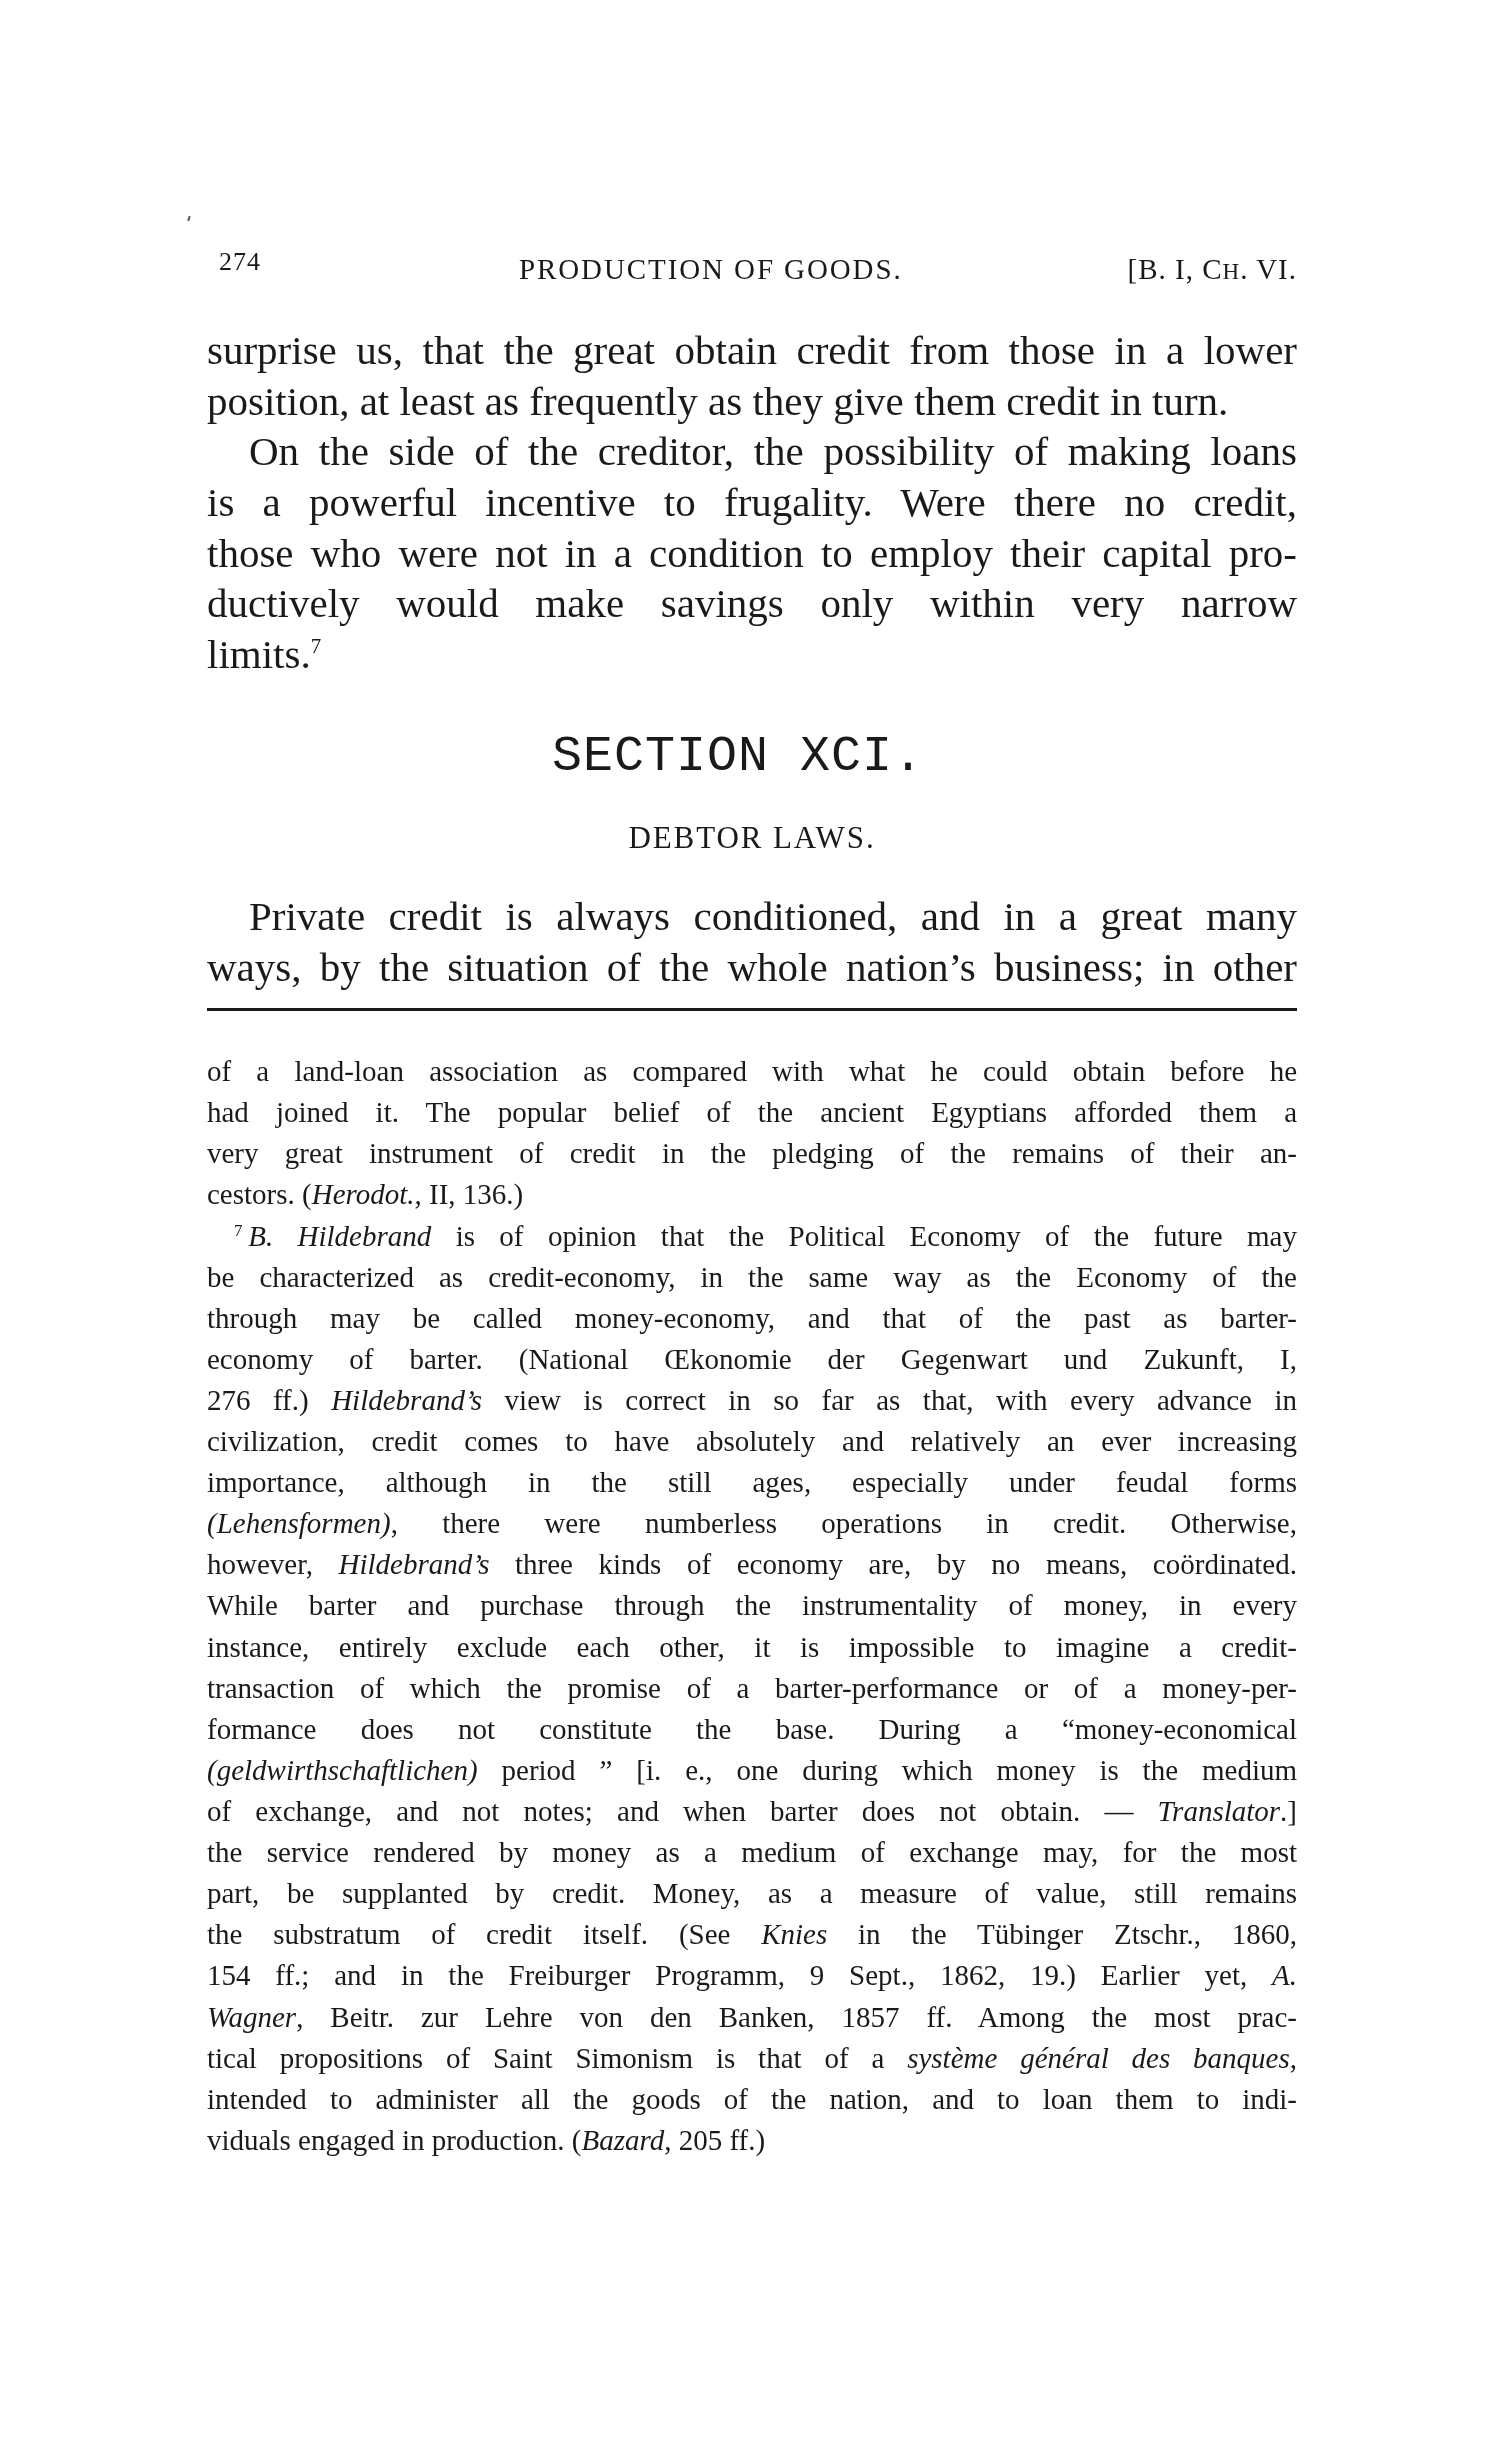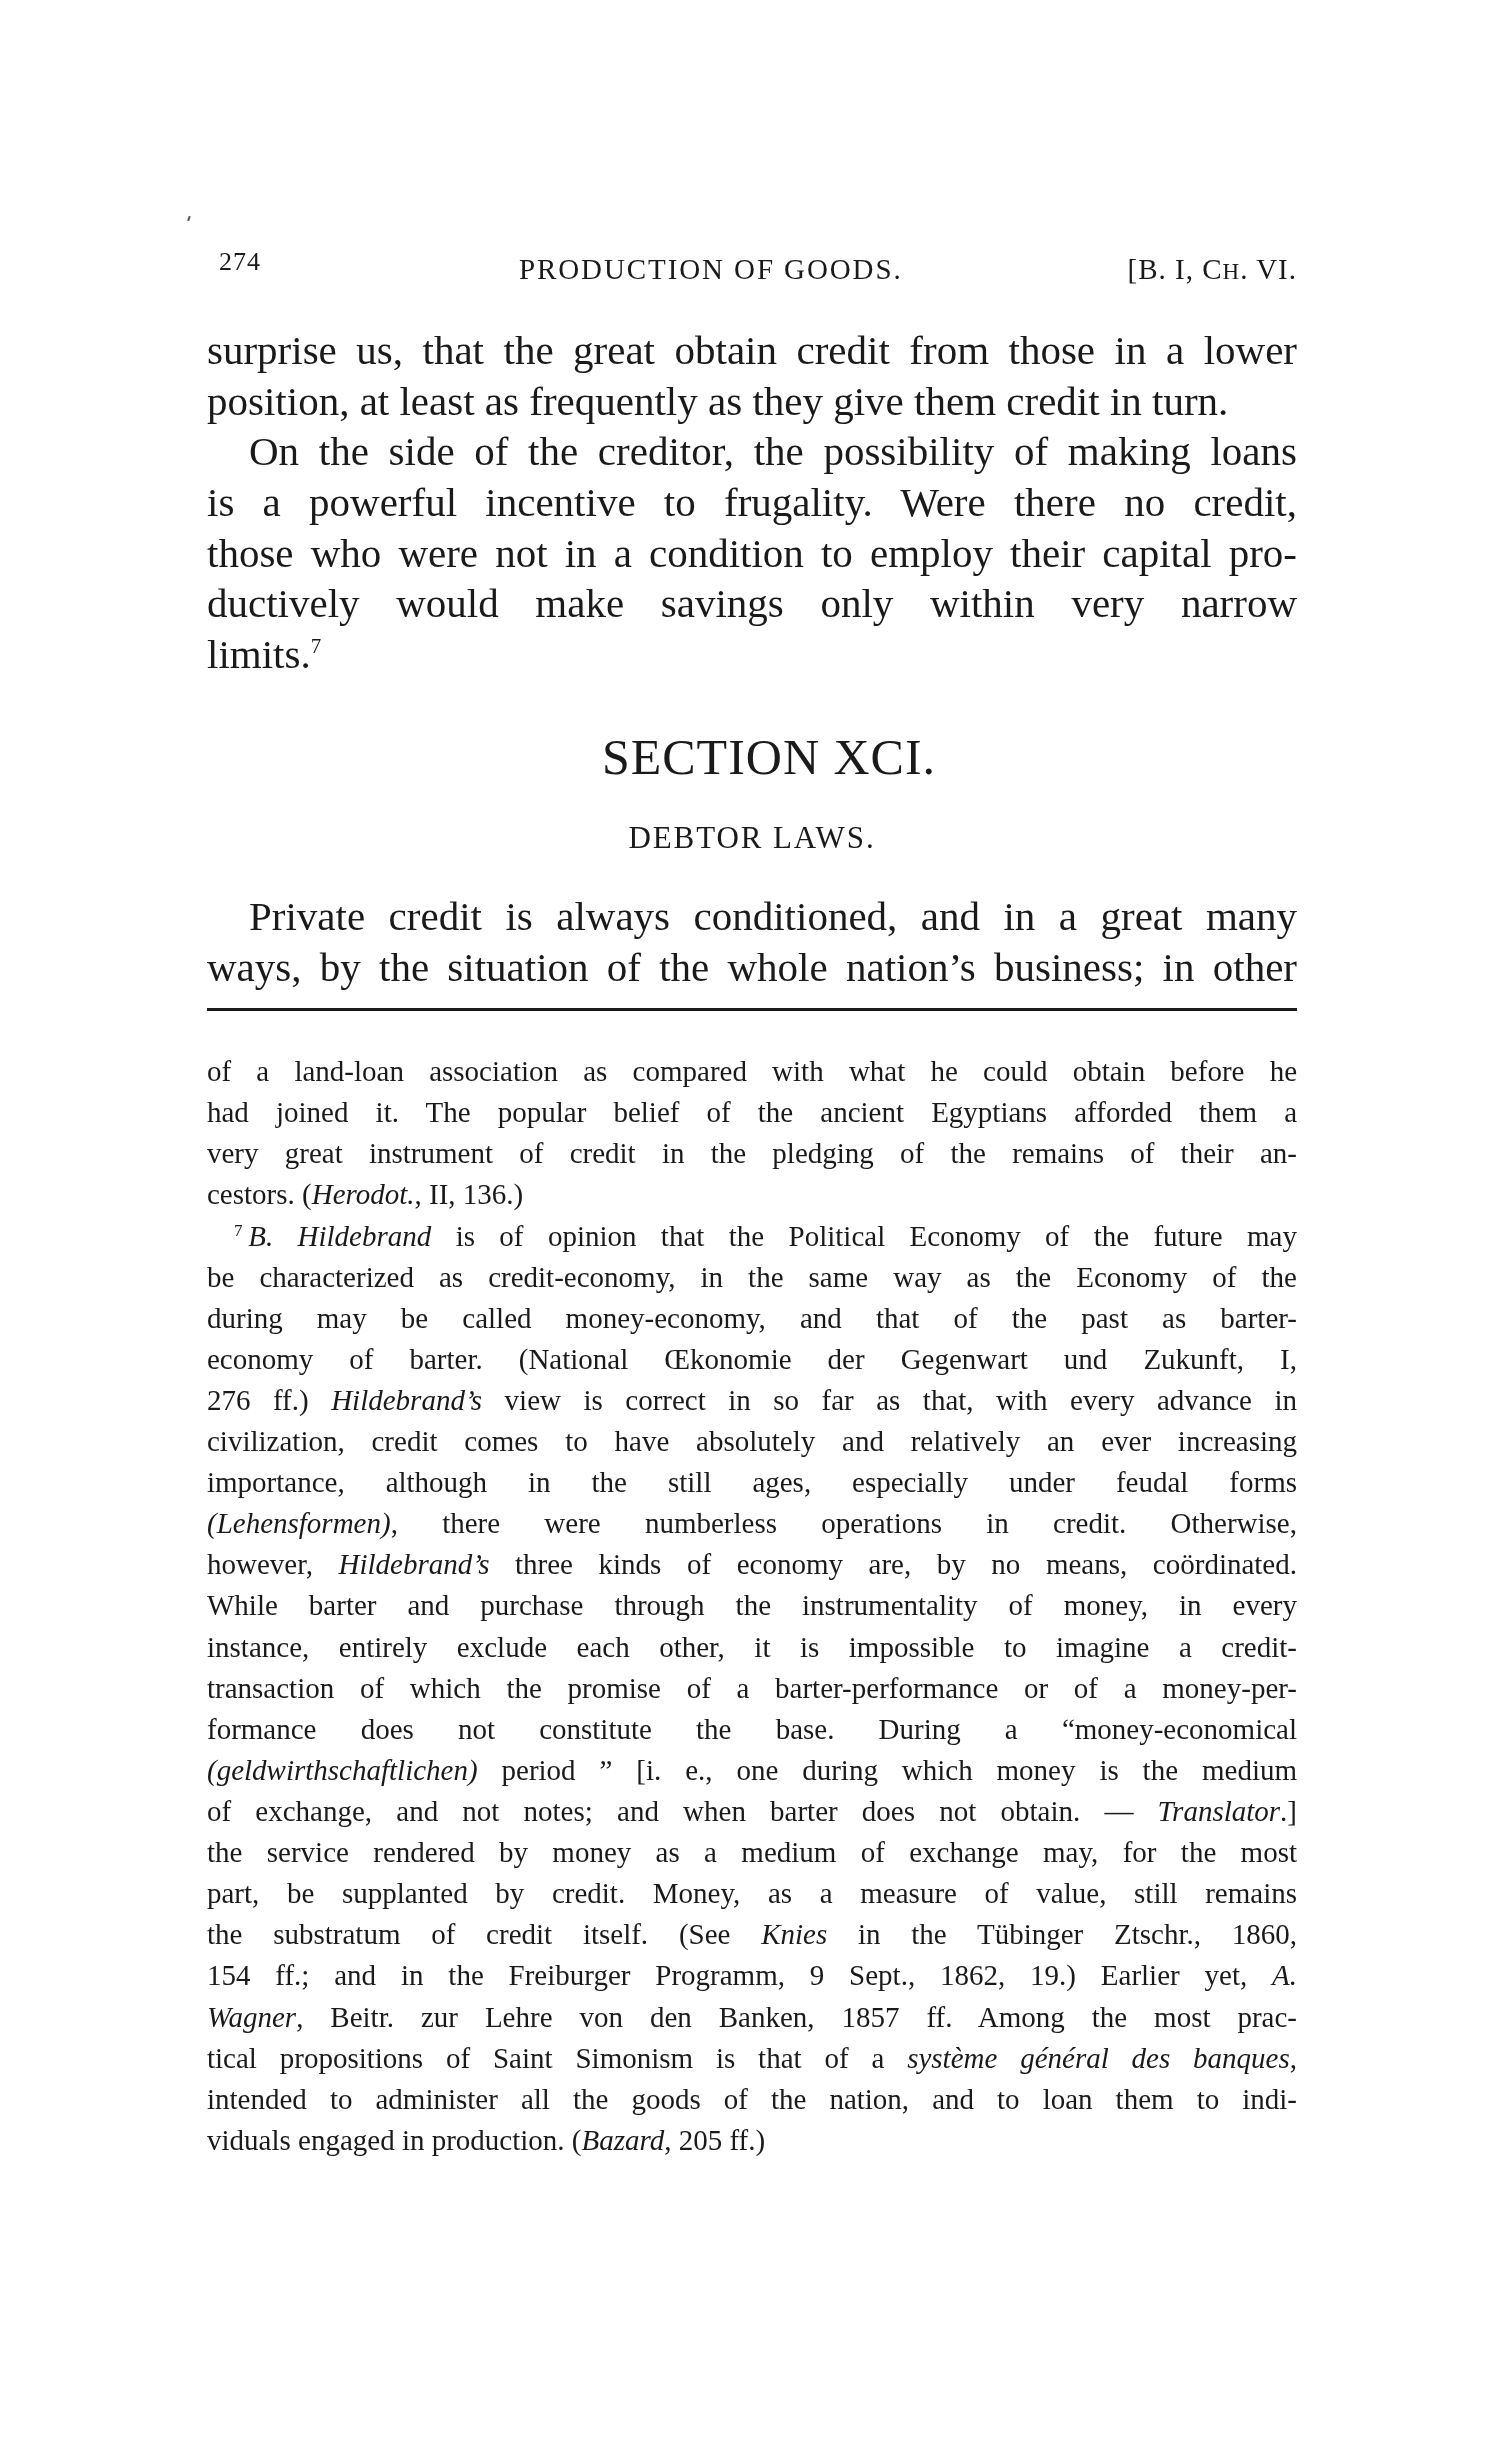--- a/index.html
+++ b/index.html
@@ -17,21 +17,21 @@
   .line { position: absolute; left: 207px; width: 1090px; white-space: nowrap; text-align: justify; text-align-last: justify; }
   .line.last { text-align-last: left; }
   .body-line { font-size: 41px; height: 51px; line-height: 51px; }
   .indent { padding-left: 42px; width: 1048px; }
   .fn-line { font-size: 29px; height: 41px; line-height: 41px; margin-top: 36px; }
   .fn-indent { padding-left: 27px; width: 1063px; }
   sup.fnref { font-size: 21px; vertical-align: 15.3px; line-height: 0; }
   .fn-mark { font-size: 17px; vertical-align: 9.6px; line-height: 0; margin-right: 5.7px; }
   em { font-style: italic; }
 
-  .section-title { position: absolute; left: 224px; width: 1090px; text-align: center; top: 728px; font-size: 50px; letter-spacing: 1px; }
+  .section-title { position: absolute; left: 193px; width: 1090px; text-align: center; top: 728px; font-size: 50px; letter-spacing: 1px; font-family: Liberation Mono, monospace; }
   .section-subtitle { position: absolute; left: 207px; width: 1090px; text-align: center; top: 820px; font-size: 31px; letter-spacing: 1.9px; }
   .footnote-rule { position: absolute; left: 207px; width: 1090px; top: 1008px; height: 2.9px; background: #1a1a1a; }
 </style>
 </head>
 <body>
 
 <div class="stray-mark"></div>
 
 <div class="running-head">
   <span class="rh-page">274</span>
@@ -64,21 +64,21 @@
 <div>
   <div class="line fn-line" style="top:1015px">of a land-loan association as compared with what he could obtain before he</div>
   <div class="line fn-line" style="top:1056px">had joined it.  The popular belief of the ancient Egyptians afforded them a</div>
   <div class="line fn-line" style="top:1097px">very great instrument of credit in the pledging of the remains of their an-</div>
   <div class="line fn-line last" style="top:1138px"><span>cestors.  (</span><em>Herodot.</em><span>, II, 136.)</span></div>
 </div>
 
 <div>
   <div class="line fn-line fn-indent" style="top:1180px"><span class="fn-mark">7</span><em>B. Hildebrand</em><span> is of opinion that the Political Economy of the future may</span></div>
   <div class="line fn-line" style="top:1221px">be characterized as credit-economy, in the same way as the Economy of the</div>
-  <div class="line fn-line" style="top:1262px">during may be called money-economy, and that of the past as barter-</div>
+  <div class="line fn-line" style="top:1262px">through may be called money-economy, and that of the past as barter-</div>
   <div class="line fn-line" style="top:1303px">economy of barter.  (National Œkonomie der Gegenwart und Zukunft, I,</div>
   <div class="line fn-line" style="top:1344px"><span>276 ff.)  </span><em>Hildebrand’s</em><span> view is correct in so far as that, with every advance in</span></div>
   <div class="line fn-line" style="top:1385px">civilization, credit comes to have absolutely and relatively an ever increasing</div>
   <div class="line fn-line" style="top:1426px">importance, although in the still ages, especially under feudal forms</div>
   <div class="line fn-line" style="top:1467px"><em>(Lehensformen)</em><span>, there were numberless operations in credit.  Otherwise,</span></div>
   <div class="line fn-line" style="top:1508px"><span>however, </span><em>Hildebrand’s</em><span> three kinds of economy are, by no means, coördinated.</span></div>
   <div class="line fn-line" style="top:1549px">While barter and purchase through the instrumentality of money, in every</div>
   <div class="line fn-line" style="top:1591px">instance, entirely exclude each other, it is impossible to imagine a credit-</div>
   <div class="line fn-line" style="top:1632px">transaction of which the promise of a barter-performance or of a money-per-</div>
   <div class="line fn-line" style="top:1673px">formance does not constitute the base.  During a “money-economical</div>

